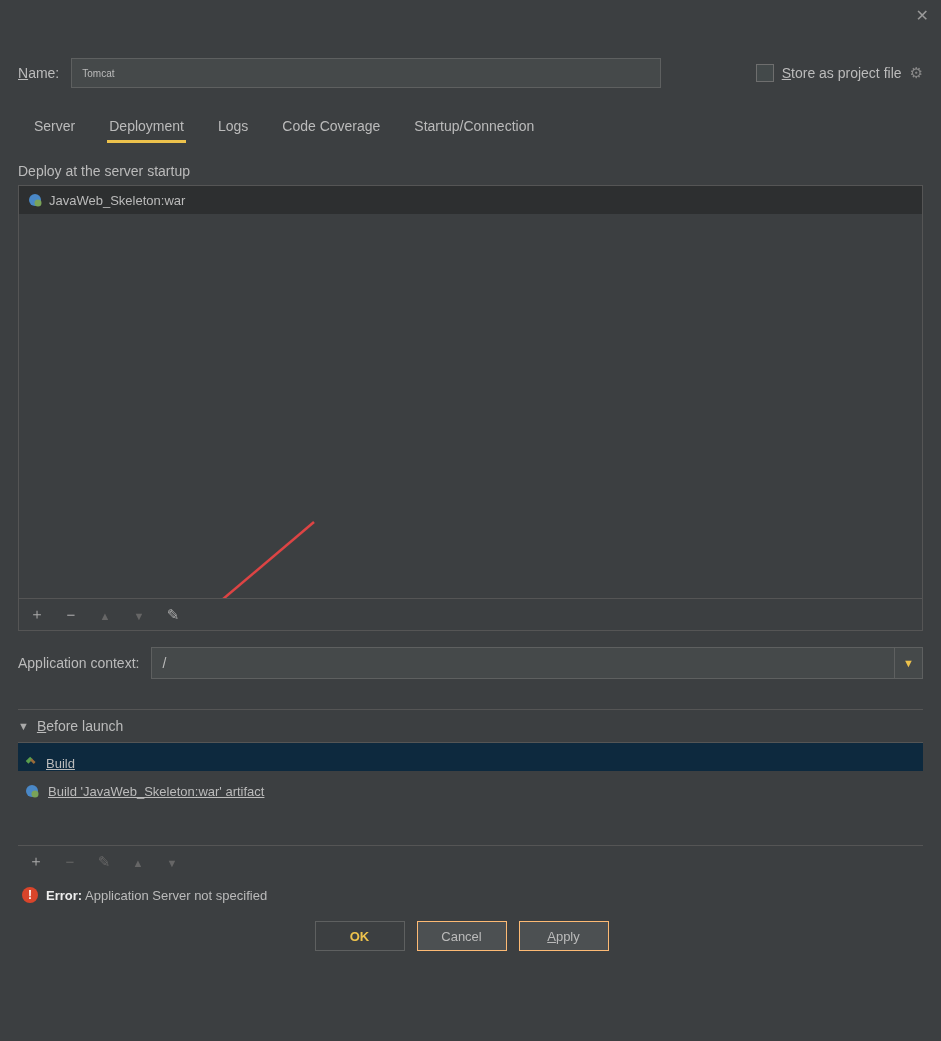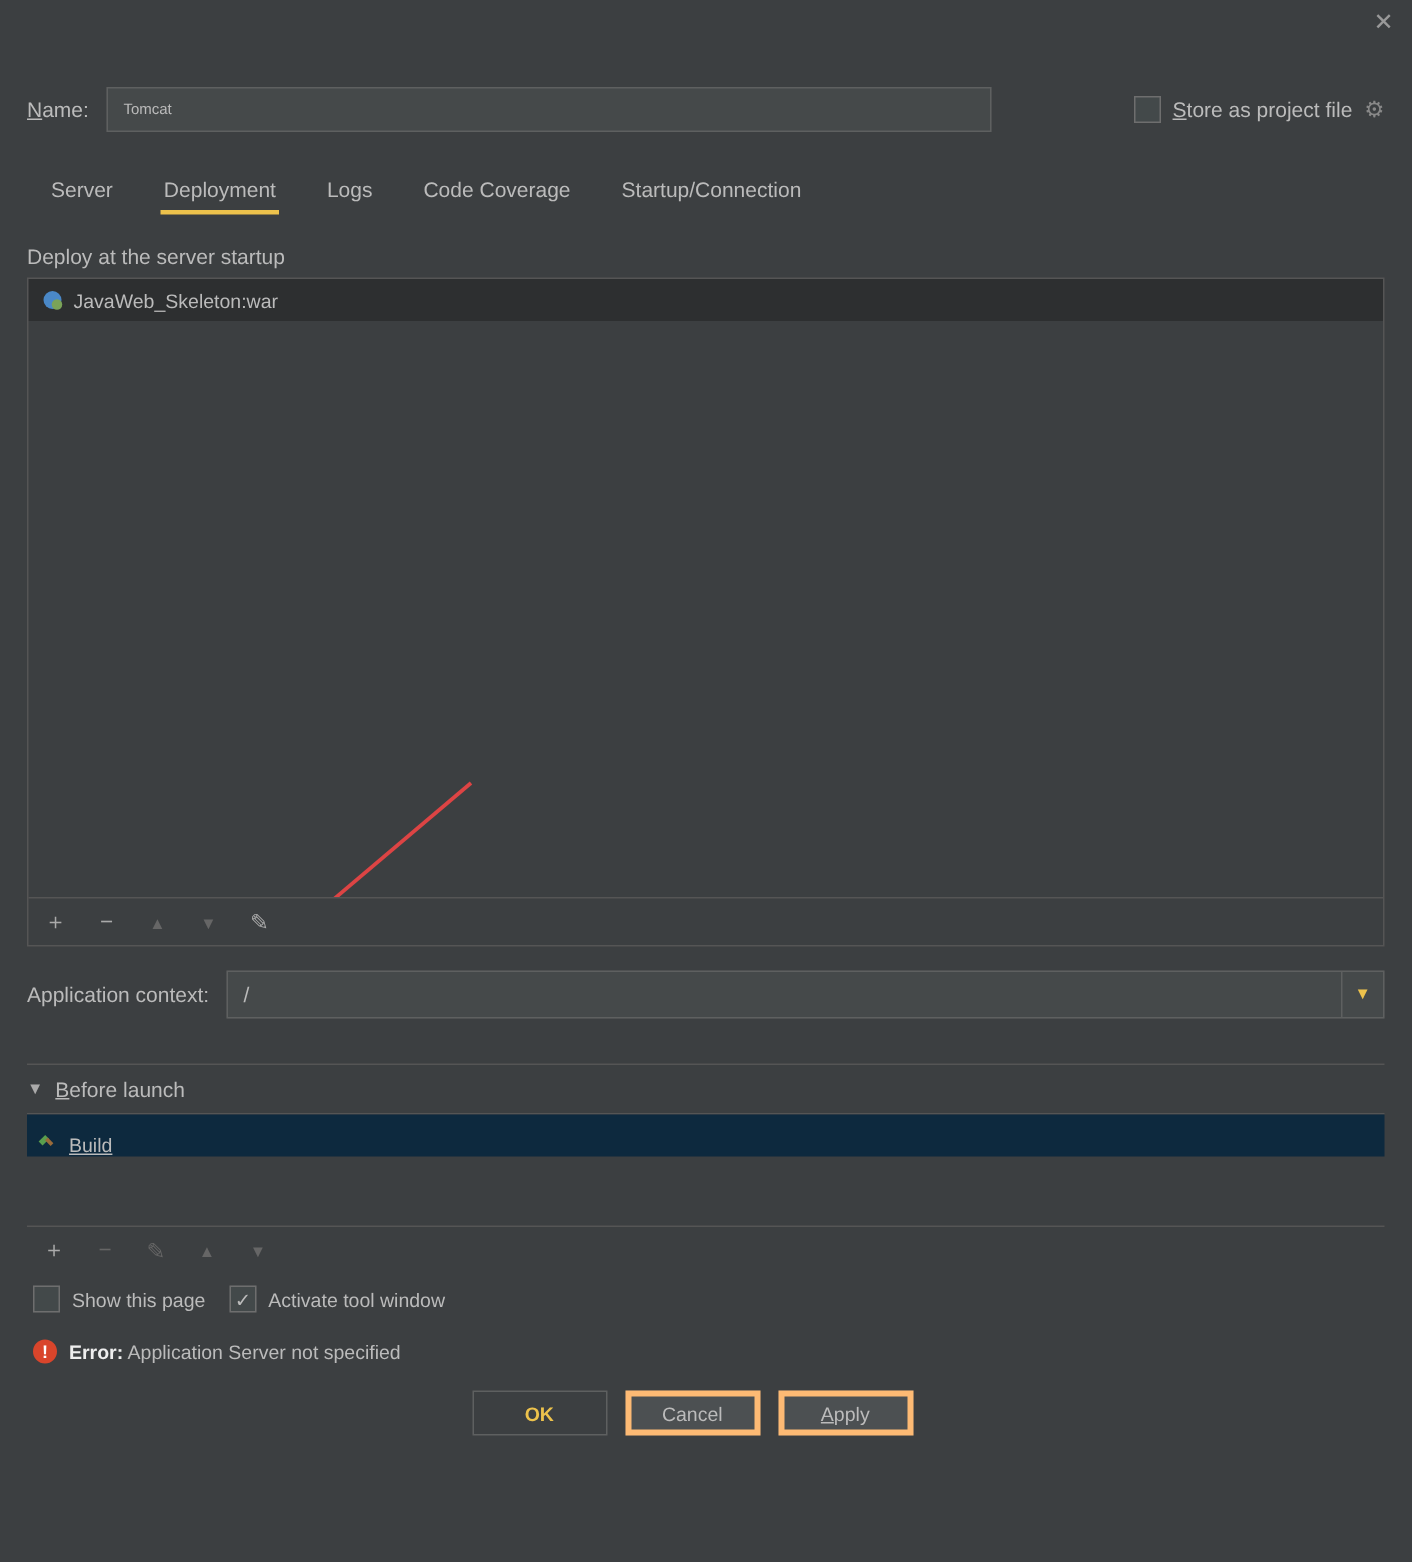--- a/index.html
+++ b/index.html
@@ -222,21 +222,21 @@
 .error-row b { color: #eee; font-weight: bold; }
 .buttons {
   display: flex;
   justify-content: center;
   gap: 12px;
   padding: 18px 18px 16px 0;
 }
 .btn {
   min-width: 90px;
   height: 30px;
-  border: 4px solid #fdba74;
+  border: 1px solid #fdba74;
   background: #4c5052;
   color: #bbbbbb;
   font-size: 13px;
   cursor: pointer;
 }
 .btn.primary {
   color: #edc24c;
   font-weight: bold;
   background: #3c3f41;
   border: 1px solid #5e6060;
@@ -318,40 +318,39 @@
   <div class="bl-list">
     <div class="bl-row sel">
       <span class="hammer-icon">
         <svg viewBox="0 0 16 16">
             <path d="M2 8 L7 3 L10 6 L5 11 Z" fill="#5a9e4d"></path>
             <rect x="9" y="5" width="6" height="3" transform="rotate(45 9 5)" fill="#9a6b3a"></rect>
           </svg>
       </span>
       <span>Build</span>
     </div>
+    <div class="bl-row">
+      <span class="artifact-icon">
+        <svg viewBox="0 0 16 16">
+            <circle cx="8" cy="8" r="6" fill="#4a88c7"></circle>
+            <circle cx="11" cy="11" r="3.5" fill="#7aa358"></circle>
+          </svg>
+      </span>
+      <span>Build 'JavaWeb_Skeleton:war' artifact</span>
+    </div>
     <div style="height:46px"></div>
     <div class="bl-toolbar">
       <span class="tb-btn">＋</span>
       <span class="tb-btn dim">−</span>
       <span class="tb-btn dim pencil"></span>
       <span class="tb-btn dim tri-up"></span>
       <span class="tb-btn dim tri-down"></span>
     </div>
   </div>
 
-  <div class="opts-row">
-    <div class="group">
-      <span class="check"></span>
-      <span>Show this page</span>
-    </div>
-    <div class="group" style="margin-left:6px">
-      <span class="check checked"></span>
-      <span>Activate tool window</span>
-    </div>
-  </div>
 
   <div class="error-row">
     <span class="err-icon">!</span>
     <span><b>Error:</b> <span>Application Server not specified</span></span>
   </div>
 </div>
 
 <div class="buttons">
   <button class="btn primary">OK</button>
   <button class="btn">Cancel</button>

